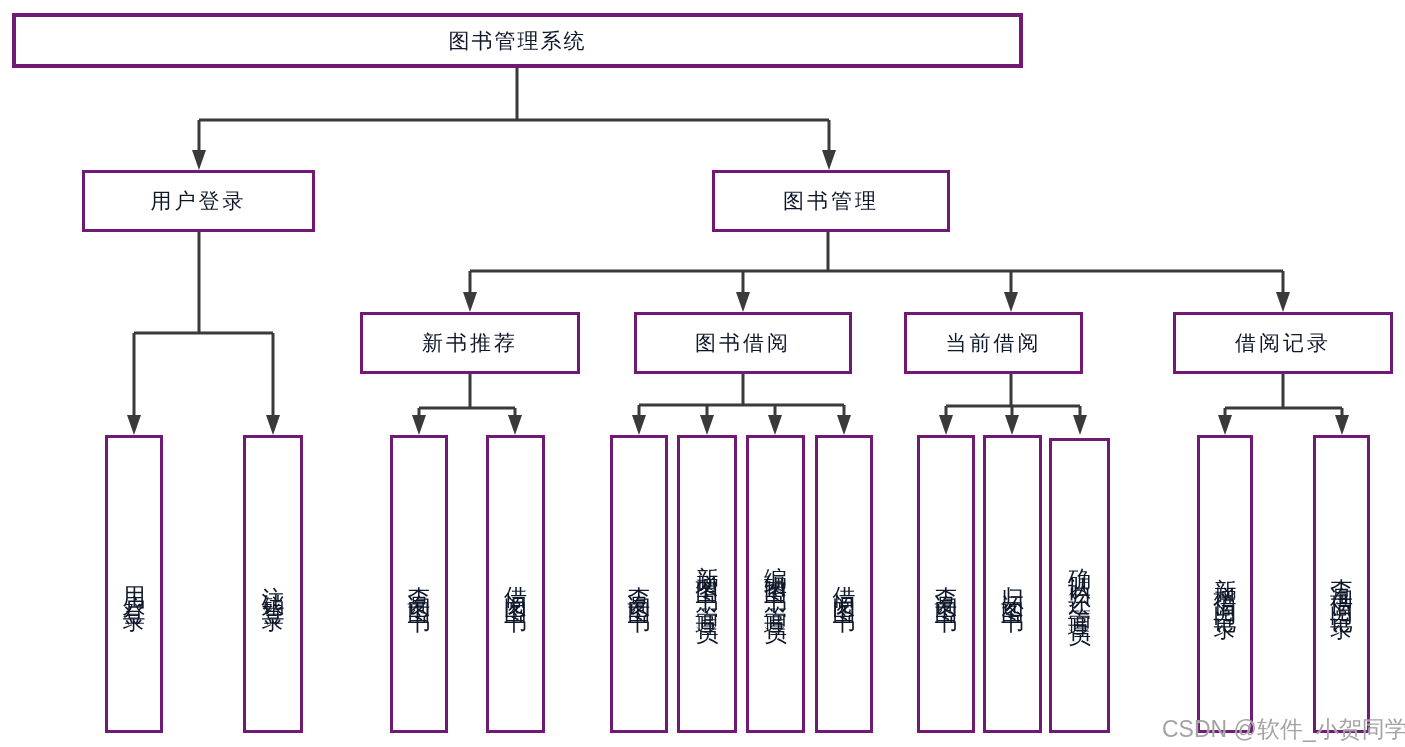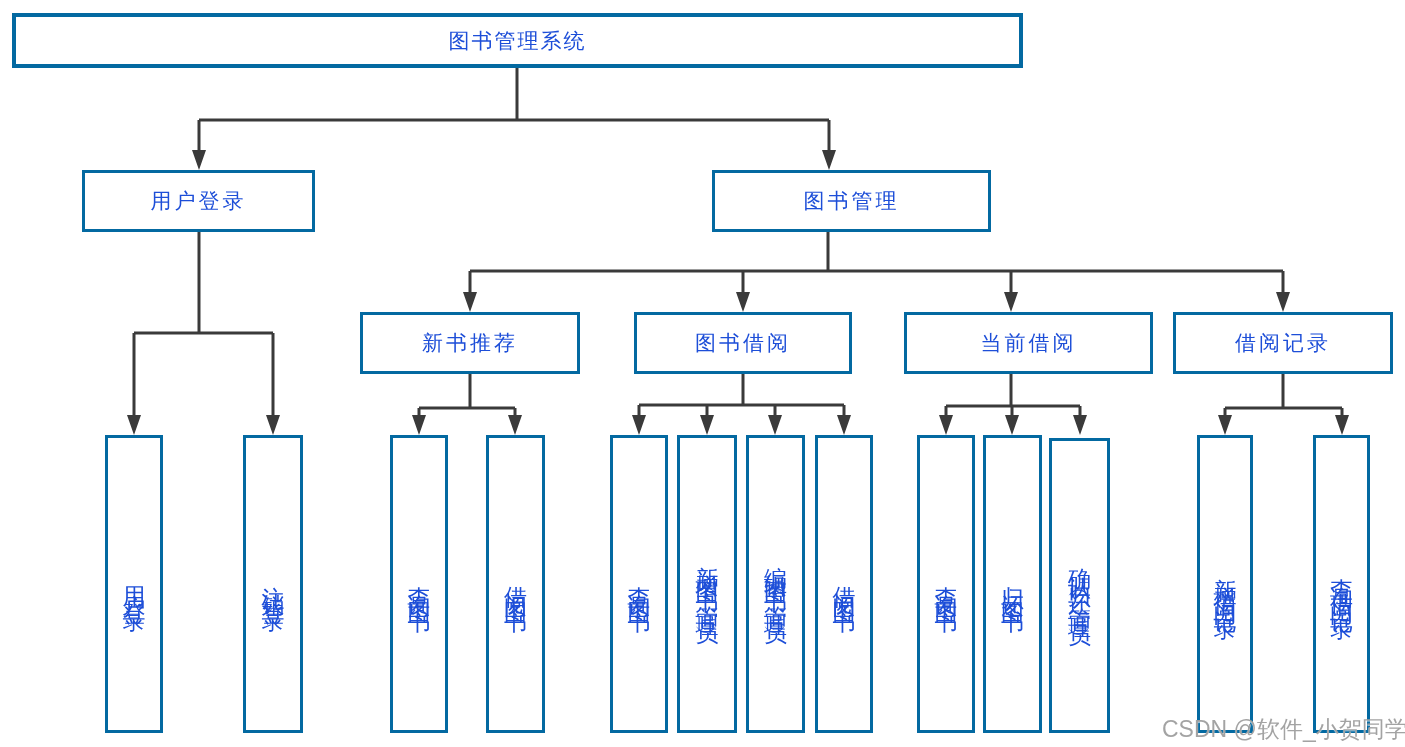--- a/index.html
+++ b/index.html
@@ -18,22 +18,22 @@
   .connectors {
     position: absolute;
     left: 0;
     top: 0;
     z-index: 0;
   }
   .node {
     position: absolute;
     box-sizing: border-box;
     background: #ffffff;
-    border: 3px solid #0369a1;
-    color: #1d4ed8;
+    border: 3px solid #701a75;
+    color: #0f172a;
     display: flex;
     align-items: center;
     justify-content: center;
     z-index: 1;
   }
   .root-node {
     border-width: 4px;
     font-size: 21px;
     letter-spacing: 2px;
   }
@@ -91,25 +91,25 @@
              M939 415 L953 415 L946 435 Z
              M1005 415 L1019 415 L1012 435 Z
              M1073 415 L1087 415 L1080 435 Z
              M1218 415 L1232 415 L1225 435 Z
              M1335 415 L1349 415 L1342 435 Z" fill="#3a3a3a" stroke="none"></path>
   </svg>
 
   <div class="node root-node" style="left:12px; top:13px; width:1011px; height:55px;">图书管理系统</div>
 
   <div class="node h-node" style="left:82px; top:170px; width:233px; height:62px;">用户登录</div>
-  <div class="node h-node" style="left:712px; top:170px; width:279px; height:62px;">图书管理</div>
+  <div class="node h-node" style="left:712px; top:170px; width:238px; height:62px;">图书管理</div>
 
   <div class="node h-node" style="left:634px; top:312px; width:218px; height:62px;">图书借阅</div>
   <div class="node h-node" style="left:360px; top:312px; width:220px; height:62px;">新书推荐</div>
-  <div class="node h-node" style="left:904px; top:312px; width:249px; height:62px;text-align:center;">当前借阅</div>
+  <div class="node h-node" style="left:904px; top:312px; width:179px; height:62px;text-align:center;">当前借阅</div>
   <div class="node h-node" style="left:1173px; top:312px; width:220px; height:62px;">借阅记录</div>
 
   <div class="node v-node" style="left:105px; top:435px; width:58px; height:298px;">用户登录</div>
   <div class="node v-node" style="left:243px; top:435px; width:60px; height:298px;">注销登录</div>
 
   <div class="node v-node" style="left:390px; top:435px; width:58px; height:298px;">查询图书</div>
   <div class="node v-node" style="left:486px; top:435px; width:59px; height:298px;">借阅图书</div>
 
   <div class="node v-node" style="left:610px; top:435px; width:58px; height:298px;">查询图书</div>
   <div class="node v-node" style="left:677px; top:435px; width:60px; height:298px;">新增图书（管理员）</div>

